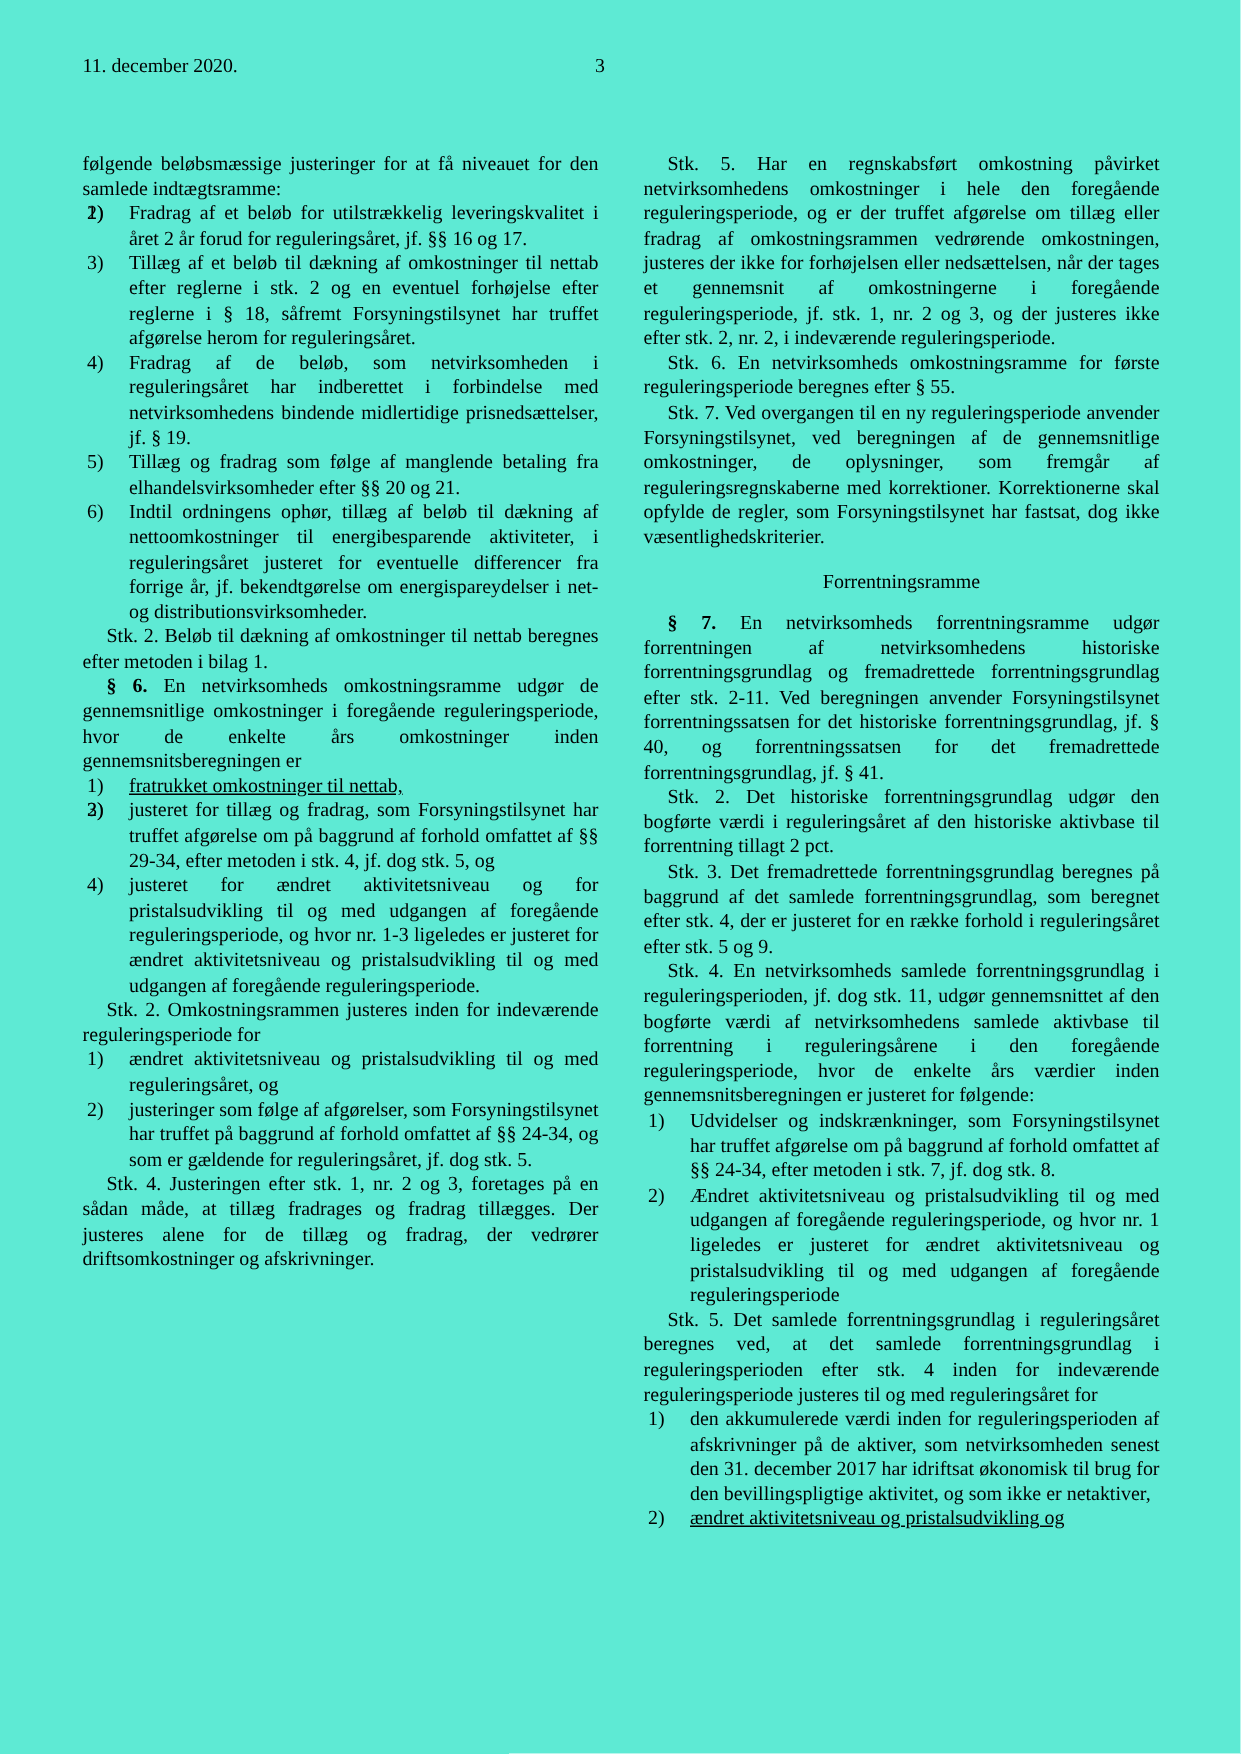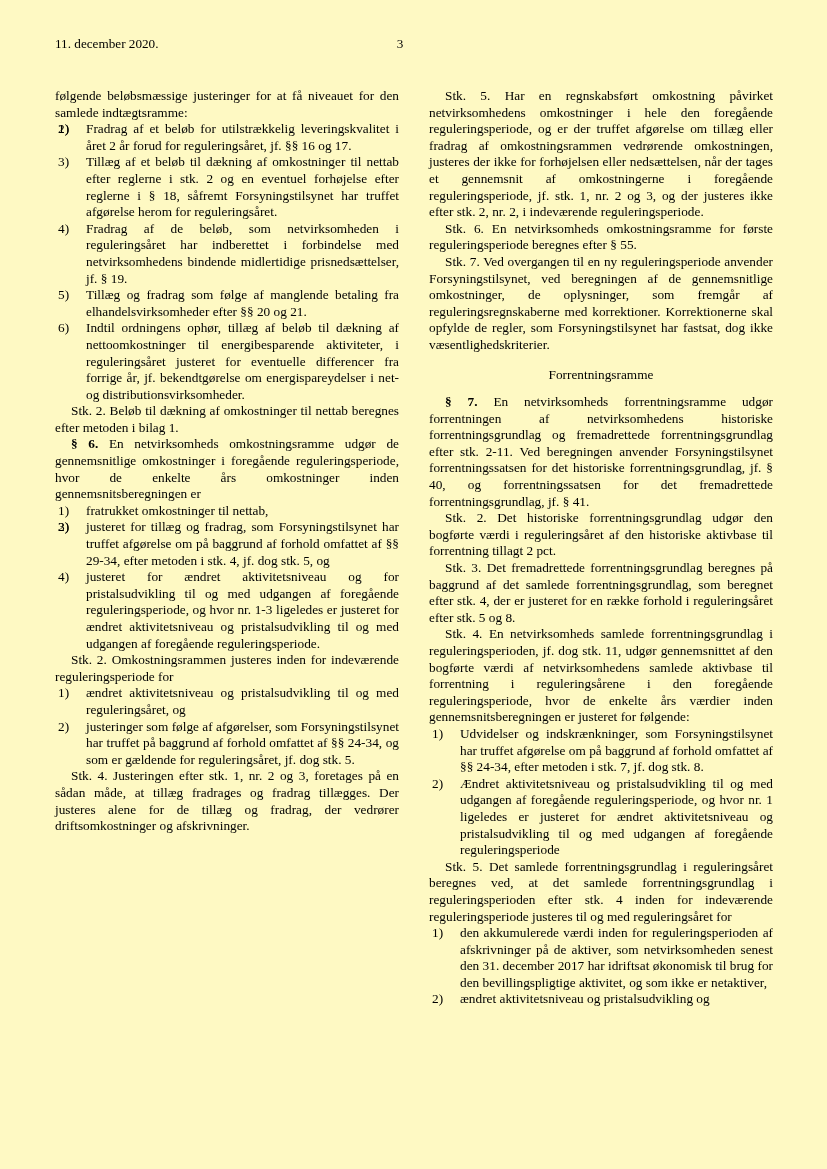--- a/index.html
+++ b/index.html
@@ -13,21 +13,21 @@
     font-family: "Liberation Serif", "DejaVu Serif", serif;
     color: #000000;
     position: relative;
     overflow: hidden;
   }
   .page {
     position: absolute;
     left: 0; top: 0;
     width: 827px;
     height: 1169px;
-    background: #fef9c3;
+    background: #5eead4;
   }
   
   .header {
     position: absolute;
     left: 55px;
     top: 34px;
     width: 717px;
     height: 20px;
     font-size: 13.2px;
     line-height: 20px;
@@ -42,21 +42,21 @@
     position: absolute;
     left: 0;
     top: 0;
     width: 690px;
     text-align: center;
   }
   
   .columns {
     position: absolute;
     left: 55px;
-    top: 88px;
+    top: 101px;
     width: 720px;
     height: 1000px;
   }
   .col {
     position: absolute;
     top: 0;
     width: 344px;
   }
   .col-left  { left: 0px; }
   .col-right { left: 374px; }
@@ -97,21 +97,21 @@
     position: absolute;
     left: 3px;
     top: 0;
     width: 26px;
     text-align: left;
     font-size: 13.3px;
     line-height: 16.6px;
   }
   .stk { }
   .para-no { font-weight: bold; }
-  .lastline-left { text-align: left; }
+  .lastline-left { text-align: left; text-decoration: underline; }
 </style>
 </head>
 <body>
 
 <div class="page">
 
   <div class="header">
     <span class="header-date">11. december 2020.</span>
     <span class="header-pageno">3</span>
   </div>
@@ -225,21 +225,21 @@
         <span>En netvirksomheds forrentningsramme udgør forrentningen af netvirksomhedens historiske forrentningsgrundlag og fremadrettede forrentningsgrundlag efter stk. 2-11. Ved beregningen anvender Forsyningstilsynet forrentningssatsen for det historiske forrentningsgrundlag, jf. § 40, og forrentningssatsen for det fremadrettede forrentningsgrundlag, jf. § 41.</span>
       </p>
 
       <p class="indent">
         <span class="stk">Stk. 2.</span>
         <span>Det historiske forrentningsgrundlag udgør den bogførte værdi i reguleringsåret af den historiske aktivbase til forrentning tillagt 2 pct.</span>
       </p>
 
       <p class="indent">
         <span class="stk">Stk. 3.</span>
-        <span>Det fremadrettede forrentningsgrundlag beregnes på baggrund af det samlede forrentningsgrundlag, som beregnet efter stk. 4, der er justeret for en række forhold i reguleringsåret efter stk. 5 og 8.</span>
+        <span>Det fremadrettede forrentningsgrundlag beregnes på baggrund af det samlede forrentningsgrundlag, som beregnet efter stk. 4, der er justeret for en række forhold i reguleringsåret efter stk. 5 og 9.</span>
       </p>
 
       <p class="indent">
         <span class="stk">Stk. 4.</span>
         <span>En netvirksomheds samlede forrentningsgrundlag i reguleringsperioden, jf. dog stk. 11, udgør gennemsnittet af den bogførte værdi af netvirksomhedens samlede aktivbase til forrentning i reguleringsårene i den foregående reguleringsperiode, hvor de enkelte års værdier inden gennemsnitsberegningen er justeret for følgende:</span>
       </p>
 
       <ol class="numlist">
         <li>
           <span class="marker">1)</span>

